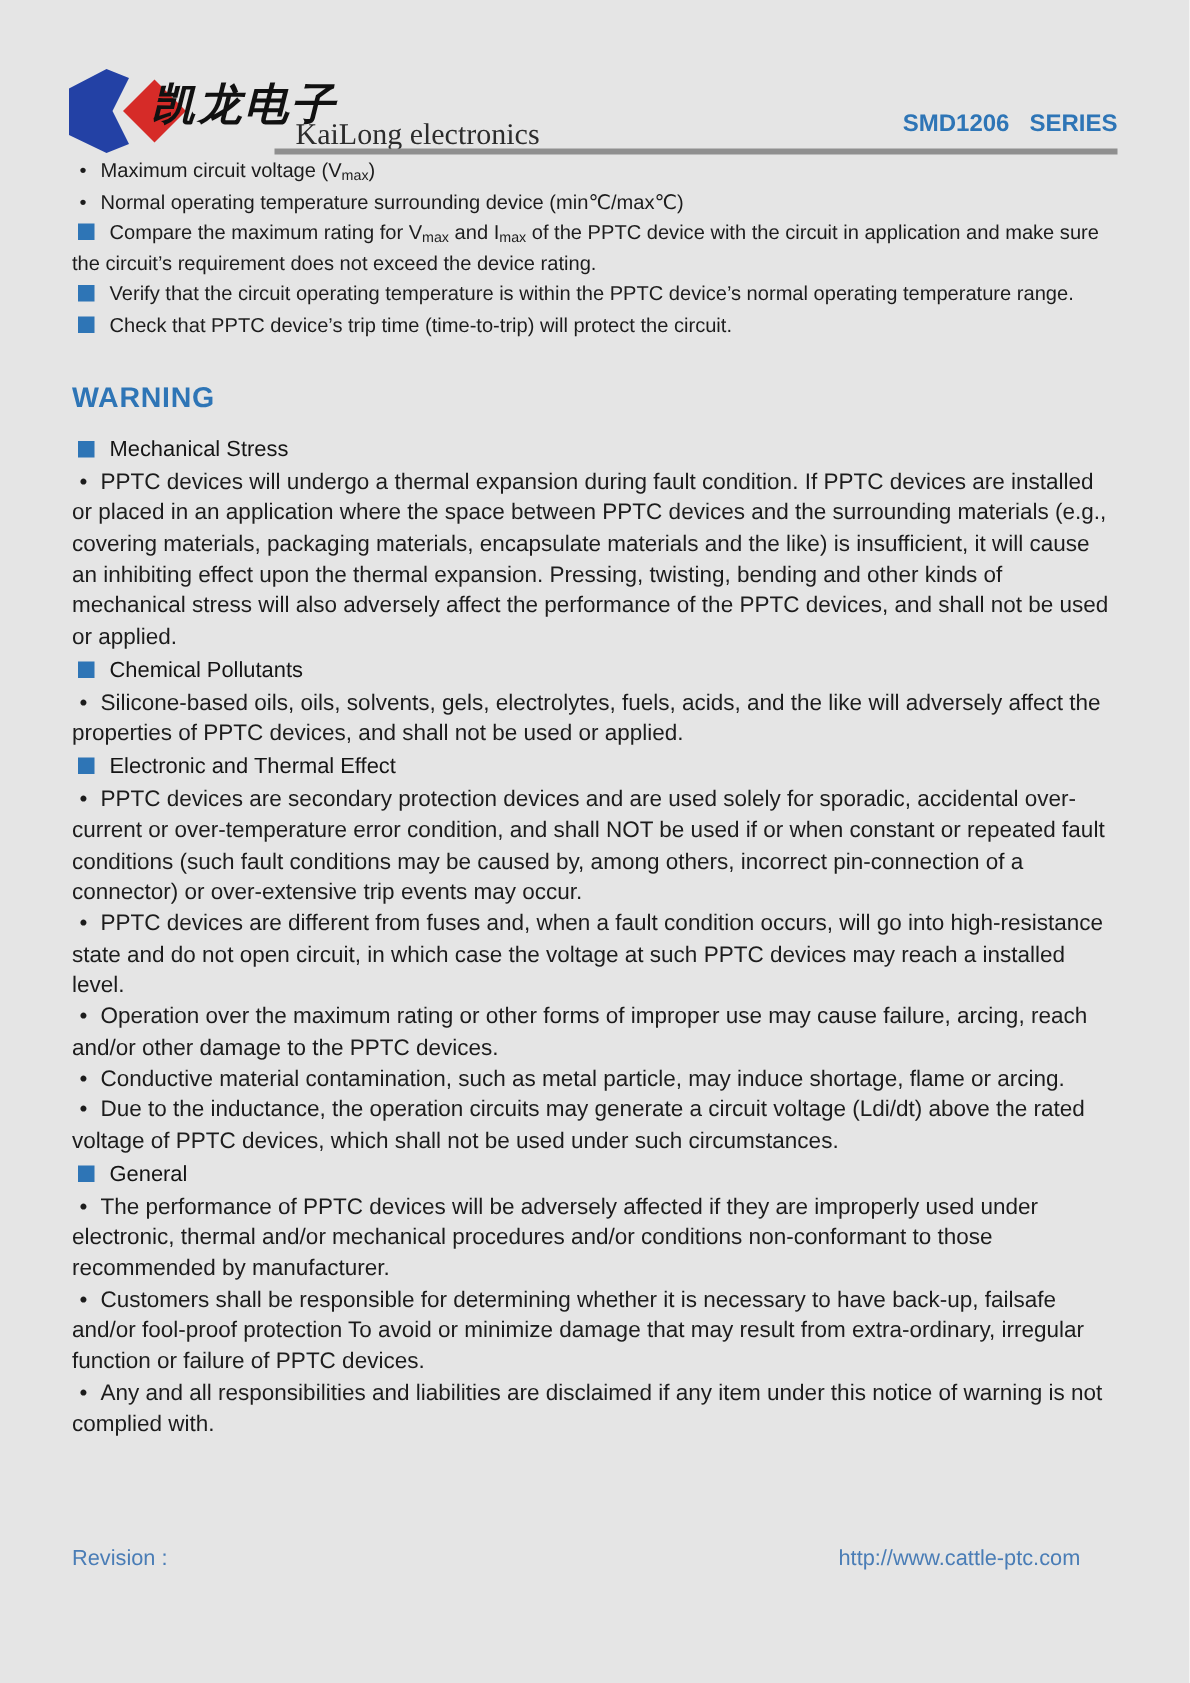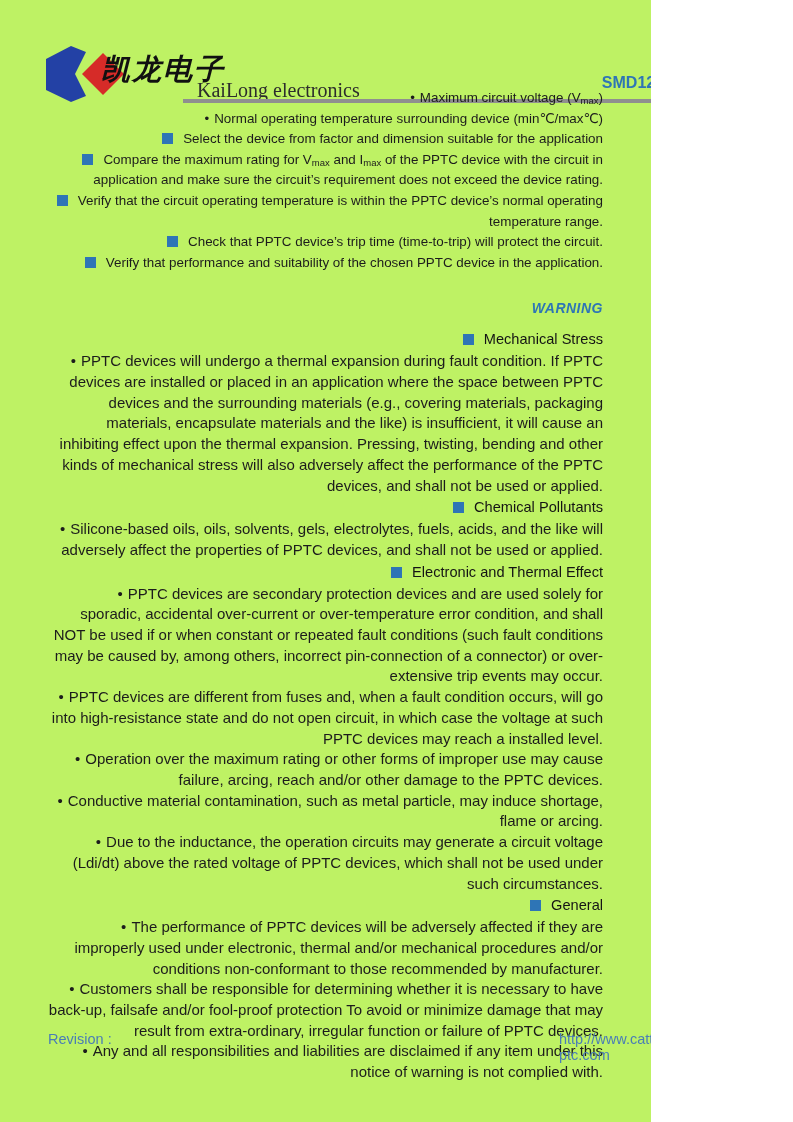--- a/index.html
+++ b/index.html
@@ -1,17 +1,17 @@
 <!DOCTYPE html>
 <html><head>
 <meta charset="utf-8">
 <style>
   html,body{margin:0;padding:0;background:#fff;}
   .page{
-    position:relative;width:651px;height:1122px;background:#bef264;
+    position:relative;width:793px;height:1122px;background:#e5e5e5;
     font-family:"Liberation Sans","DejaVu Sans",sans-serif;color:#1c1c1c;
     overflow:hidden;
   }
   
   .header{position:absolute;left:0;top:0;width:793px;height:104px;}
   .logo-mark{position:absolute;left:46px;top:46px;}
   .logo-cn{
     position:absolute;left:101px;top:50px;
     font-size:29px;font-weight:bold;font-style:italic;color:#111;
     letter-spacing:2px;white-space:nowrap;
@@ -20,33 +20,32 @@
     position:absolute;left:197px;top:79px;
     font-family:"Liberation Serif","DejaVu Serif",serif;
     font-size:20px;color:#2c2c2c;white-space:nowrap;
   }
   .series{
     position:absolute;right:48px;top:74px;
     font-size:16px;font-weight:bold;color:#2e75b6;white-space:pre;
   }
   .rule{position:absolute;left:183px;right:48px;top:99px;height:4px;background:#8f8f8f;}
   
-  .content{position:absolute;left:48px;right:48px;top:88px;text-align:right;}
+  .content{position:absolute;left:48px;right:48px;top:104px;}
   p{margin:0;}
   .li{font-size:13.4px;line-height:20.6px;}
   .dot{display:inline-block;width:9px;margin:0 5px 0 5px;color:#1c1c1c;}
   .sq{
     display:inline-block;width:11px;height:11px;background:#2e75b6;
     margin:0 10px 0 4px;vertical-align:-1px;
   }
   sub{font-size:9.5px;vertical-align:-2px;line-height:0;}
   .warning-title{
-    margin:27px 0 13px 0;font-size:14px;font-weight:bold;color:#2e75b6;
+    margin:27px 0 13px 0;font-size:19px;font-weight:bold;color:#2e75b6;
     letter-spacing:0.5px;
-    font-style:italic;
   }
   .sec-head{font-size:14.6px;line-height:21px;margin:1px 0 1px 0;color:#141414;}
   .b{font-size:15px;line-height:20.7px;color:#1c1c1c;}
   
   .footer-rev{
     position:absolute;left:48px;top:1031px;
     font-size:14.5px;color:#4a7db6;white-space:pre;text-align:center;
   }
   .footer-url{
     position:absolute;left:559px;top:1031px;
@@ -69,25 +68,23 @@
     <div class="logo-en">KaiLong electronics</div>
     <div class="series">SMD1206   SERIES</div>
     <div class="rule"></div>
   </div>
 
   <div class="content">
 
     <p class="li"><span class="dot">•</span><span>Maximum circuit voltage (V</span><sub>max</sub><span>)</span></p>
     <p class="li"><span class="dot">•</span><span>Normal operating temperature surrounding device (min℃/max℃)</span></p>
 
-    <p class="li"><span class="sq"></span><span>Select the device from factor and dimension suitable for the application</span></p>
     <p class="li"><span class="sq"></span><span>Compare the maximum rating for V</span><sub>max</sub><span> and I</span><sub>max</sub><span> of the PPTC device with the circuit in application and make sure the circuit’s requirement does not exceed the device rating.</span></p>
     <p class="li"><span class="sq"></span><span>Verify that the circuit operating temperature is within the PPTC device’s normal operating temperature range.</span></p>
     <p class="li"><span class="sq"></span><span>Check that PPTC device’s trip time (time-to-trip) will protect the circuit.</span></p>
-    <p class="li"><span class="sq"></span><span>Verify that performance and suitability of the chosen PPTC device in the application.</span></p>
 
     <p class="warning-title">WARNING</p>
 
     <p class="sec-head"><span class="sq"></span><span>Mechanical Stress</span></p>
     <p class="b"><span class="dot">•</span><span>PPTC devices will undergo a thermal expansion during fault condition. If PPTC devices are installed or placed in an application where the space between PPTC devices and the surrounding materials (e.g., covering materials, packaging materials, encapsulate materials and the like) is insufficient, it will cause an inhibiting effect upon the thermal expansion. Pressing, twisting, bending and other kinds of mechanical stress will also adversely affect the performance of the PPTC devices, and shall not be used or applied.</span></p>
 
     <p class="sec-head"><span class="sq"></span><span>Chemical Pollutants</span></p>
     <p class="b"><span class="dot">•</span><span>Silicone-based oils, oils, solvents, gels, electrolytes, fuels, acids, and the like will adversely affect the properties of PPTC devices, and shall not be used or applied.</span></p>
 
     <p class="sec-head"><span class="sq"></span><span>Electronic and Thermal Effect</span></p>

